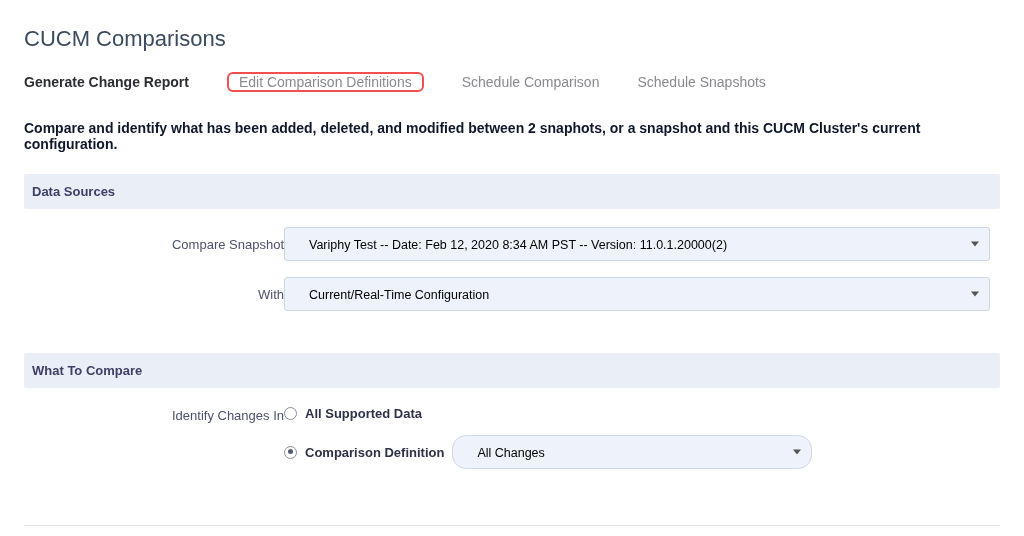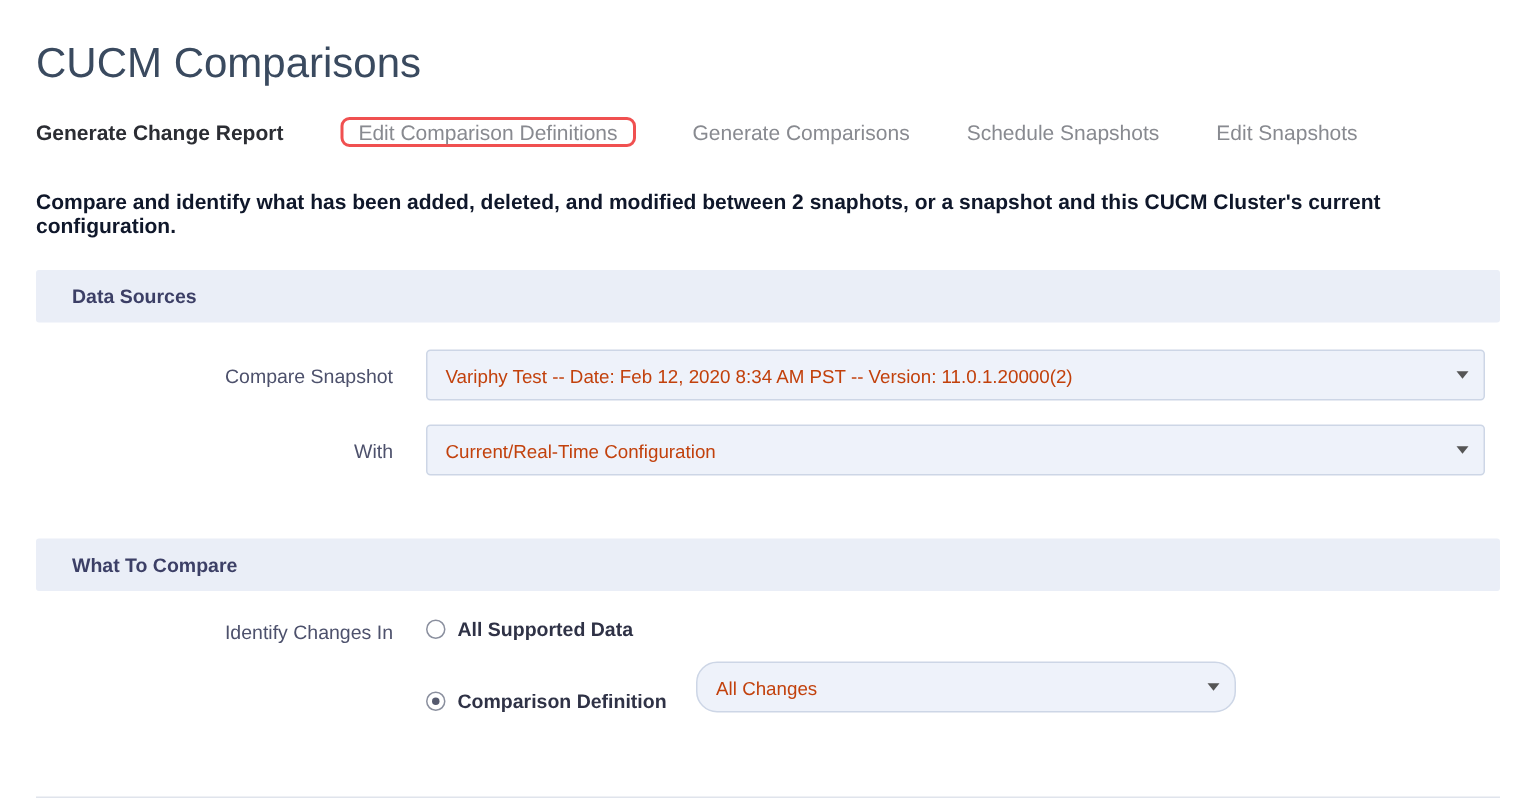--- a/index.html
+++ b/index.html
@@ -23,21 +23,21 @@
   body {
     margin: 0;
     padding: 18px 24px;
     font-family: "Segoe UI", Arial, sans-serif;
     color: var(--text-dark);
     background: #fff;
     font-size: 13px;
   }
 
   .page-title {
-    font-size: 28px;
+    font-size: 22px;
     font-weight: 400;
     color: #3a4a5f;
     margin: 8px 0 18px 0;
   }
 
   .tabs {
     display: flex;
     gap: 38px;
     align-items: center;
     margin-bottom: 26px;
@@ -67,58 +67,57 @@
     font-weight: 700;
     color: #0f172a;
     margin: 6px 0 22px 0;
   }
 
   .section {
     margin-bottom: 22px;
   }
   .section-header {
     background: var(--panel-bg);
-    padding: 10px 24px;
+    padding: 10px 8px;
     font-size: 13px;
     font-weight: 700;
     color: var(--panel-text);
     border-radius: 2px;
   }
   .section-body {
     padding: 18px 10px 4px 10px;
   }
 
   .form-row {
     display: flex;
     align-items: center;
     margin-bottom: 16px;
   }
   .form-label {
     width: 250px;
     text-align: right;
-    padding-right: 22px;
     color: var(--label);
     font-size: 13px;
   }
   .form-control {
     flex: 1;
   }
 
   .select {
     position: relative;
     width: 100%;
     max-width: 720px;
     height: 34px;
     line-height: 34px;
     background: var(--field-bg);
     border: 1px solid var(--field-border);
     border-radius: 3px;
-    color: #c2410c;
+    color: #000000;
     font-size: 12.5px;
-    padding: 0 28px 0 12px;
+    padding: 0 28px 0 24px;
     cursor: pointer;
     overflow: hidden;
     text-overflow: ellipsis;
     white-space: nowrap;
   }
   .select .caret {
     position: absolute;
     right: 10px;
     top: 50%;
     transform: translateY(-50%);
@@ -154,41 +153,40 @@
   }
   .radio-label {
     font-size: 13px;
     color: #2f3246;
     white-space: nowrap;
     font-weight: bold;
   }
 
   .compare-def-row {
     display: flex;
-    align-items: flex-end;
-    gap: 20px;
+    align-items: center;
+    gap: 8px;
   }
 
   hr.divider {
     border: none;
     border-top: 1px solid var(--hr);
     margin: 8px 0 18px 0;
   }
 </style>
 </head>
 <body>
 
 <h1 class="page-title">CUCM Comparisons</h1>
 
 <div class="tabs">
   <div class="tab active">Generate Change Report</div>
   <div class="tab highlight">Edit Comparison Definitions</div>
-  <div class="tab">Generate Comparisons</div>
+  <div class="tab">Schedule Comparison</div>
   <div class="tab">Schedule Snapshots</div>
-  <div class="tab">Edit Snapshots</div>
 </div>
 
 <div class="description">Compare and identify what has been added, deleted, and modified between 2 snaphots, or a snapshot and this CUCM Cluster's current configuration.</div>
 
 <div class="section">
   <div class="section-header">Data Sources</div>
   <div class="section-body">
 
     <div class="form-row">
       <div class="form-label">Compare Snapshot</div>

